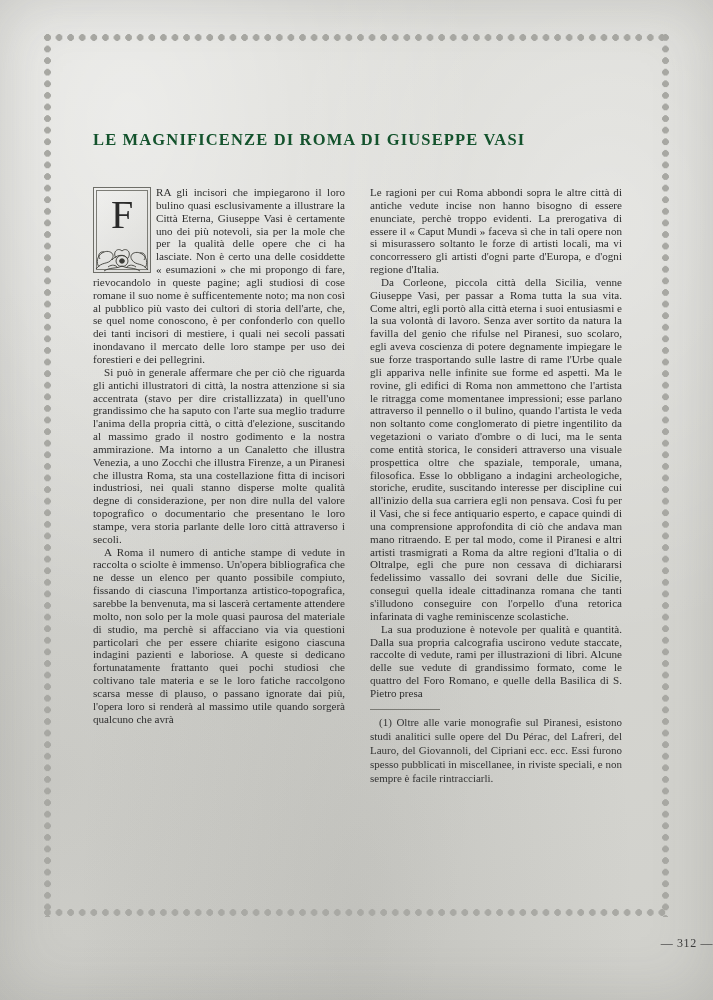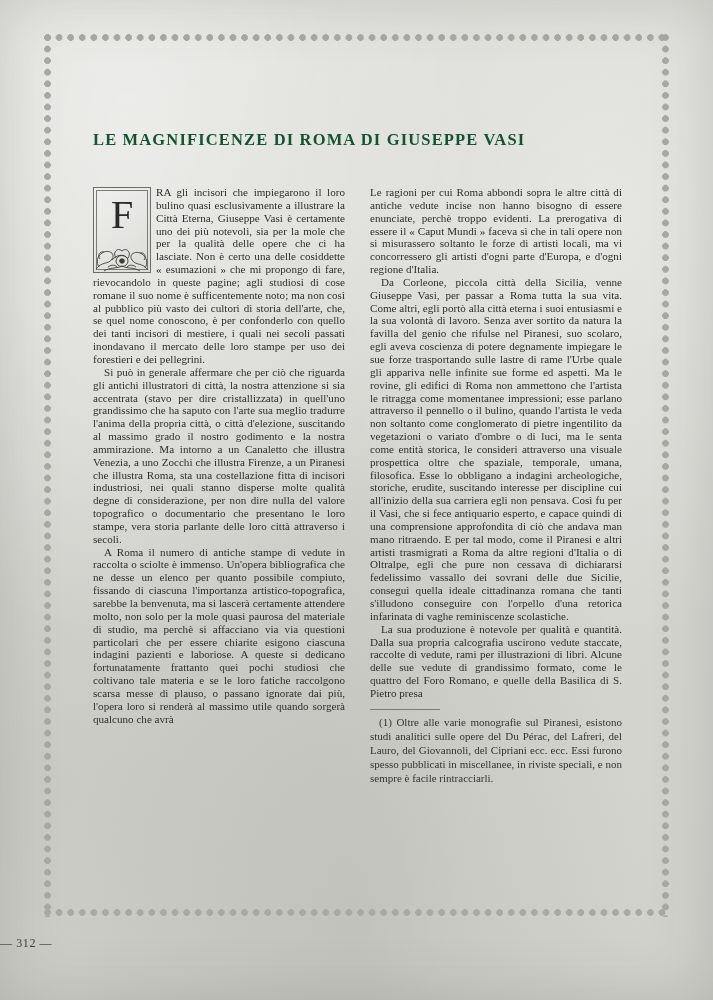--- a/index.html
+++ b/index.html
@@ -151,21 +151,21 @@
     font-size: 11px;
     line-height: 14px;
     color: #333;
     text-indent: 9px;
   }
 
   .page-number {
     position: absolute;
     left: 0; right: 0;
     top: 936px;
-    text-align: left;
+    text-align: right;
     font-size: 12px;
     color: #3a3a3a;
     letter-spacing: 0.6px;
   }
 </style>
 </head>
 <body>
 
 <div class="page">
 

